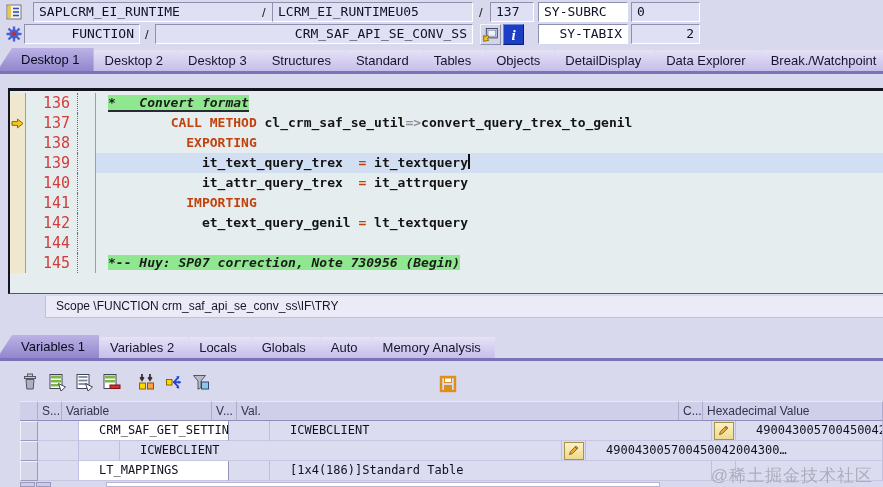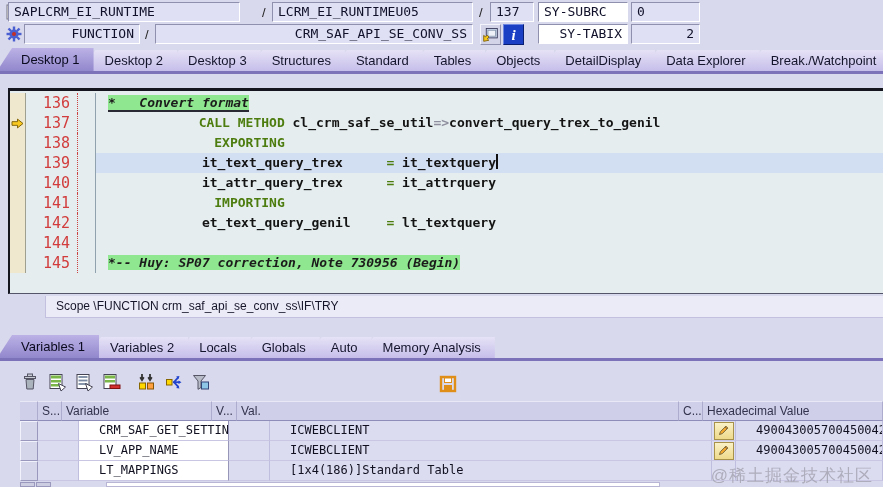--- a/index.html
+++ b/index.html
@@ -66,21 +66,21 @@
   .c-arrow { width: 16px; background: #efe8cf; border-right: 1px solid #a0a090;
     display: flex; align-items: center; justify-content: center; flex: none; }
   .c-num { width: 52px; flex: none; text-align: right; padding-right: 7px;
     font-family: "DejaVu Sans Mono", monospace; font-size: 15px; line-height: 20px;
     color: #d23c3c; border-right: 1px dotted #cc4040; }
   .c-gap { width: 18px; flex: none; border-right: 1px solid #90a2ae; }
   .c-text { flex: 1; padding-left: 12px; white-space: pre; overflow: hidden;
     font-family: "DejaVu Sans Mono", monospace; font-weight: bold;
     font-size: 13px; line-height: 20px; color: #141414; }
   .c-text.hl { background: #d2def2; }
-  .c-text .k { color: #4d7c0f; margin-left: 28px; }
+  .c-text .k { color: #c2410c; }
   .c-text .o { color: #8e8e9e; }
   .c-text .cm { font-style: italic; color: #1c1c1c; }
   .c-text .mark { background: #8fe88f; }
   .c-text .u { border-bottom: 2px solid #2a2a34; }
   .caret { display: inline-block; width: 2px; height: 15px; background: #101010; vertical-align: -2px; }
 
   
   .scopebar {
     position: absolute; left: 8px; top: 296px; width: 875px; height: 22px;
     background: #ebebf8; border-bottom: 1px solid #c2c0de; border-left: 1px solid #c2c0de;
@@ -143,21 +143,21 @@
       <svg viewBox="0 0 18 18">
           <rect x="2" y="2" width="14" height="14" fill="#f6f2e4" stroke="#777788"></rect>
           <rect x="3" y="3" width="3" height="12" fill="#e8c850"></rect>
           <g stroke="#2850c8" stroke-width="1.6">
             <line x1="8" y1="5.5" x2="14" y2="5.5"></line>
             <line x1="8" y1="9" x2="14" y2="9"></line>
             <line x1="8" y1="12.5" x2="14" y2="12.5"></line>
           </g>
         </svg>
     </span>
-    <div class="fld" style="left:8px;width:232px">SAPLCRM_EI_RUNTIME</div>
+    <div class="fld" style="left:33px;width:256px">SAPLCRM_EI_RUNTIME</div>
     <span class="slash" style="left:262px">/</span>
     <div class="fld" style="left:272px;width:201px">LCRM_EI_RUNTIMEU05</div>
     <span class="slash" style="left:479px">/</span>
     <div class="fld" style="left:490px;width:44px">137</div>
     <div class="fld white" style="left:538px;width:90px">SY-SUBRC</div>
     <div class="fld" style="left:631px;width:69px">0</div>
   </div>
   <div class="trow2">
     <span class="tb-icon" style="left:5px">
       <svg viewBox="0 0 18 18">
@@ -384,21 +384,20 @@
               <path d="M3 13l1.2-3.6L11 2.6l2.4 2.4L6.6 11.8 3 13z" fill="#f0a830" stroke="#665533"></path>
               <path d="M10 3.6l2.4 2.4" fill="none" stroke="#665533"></path>
             </svg>
           </div>
         </div>
         <div class="td col-hex mono">490043005700450042004300…</div>
       </div>
       <div class="trow">
         <div class="td col-sel sel-btn"></div>
         <div class="td col-s"></div>
-        <div class="td col-var white">LV_APP_NAME</div>
         <div class="td col-v"></div>
         <div class="td col-val mono">ICWEBCLIENT</div>
         <div class="td col-c cell-c">
           <div class="pencil-btn">
             <svg viewBox="0 0 16 16">
               <path d="M3 13l1.2-3.6L11 2.6l2.4 2.4L6.6 11.8 3 13z" fill="#f0a830" stroke="#665533"></path>
               <path d="M10 3.6l2.4 2.4" fill="none" stroke="#665533"></path>
             </svg>
           </div>
         </div>

